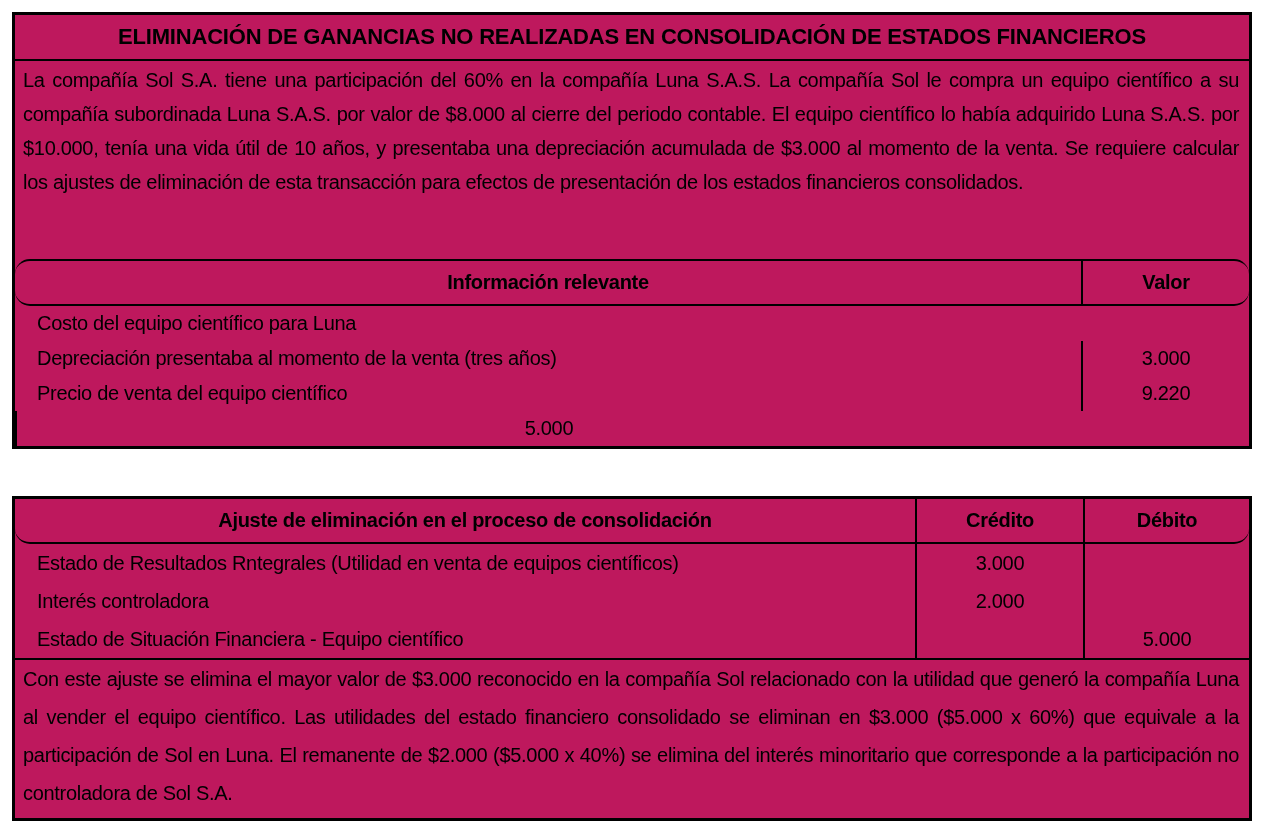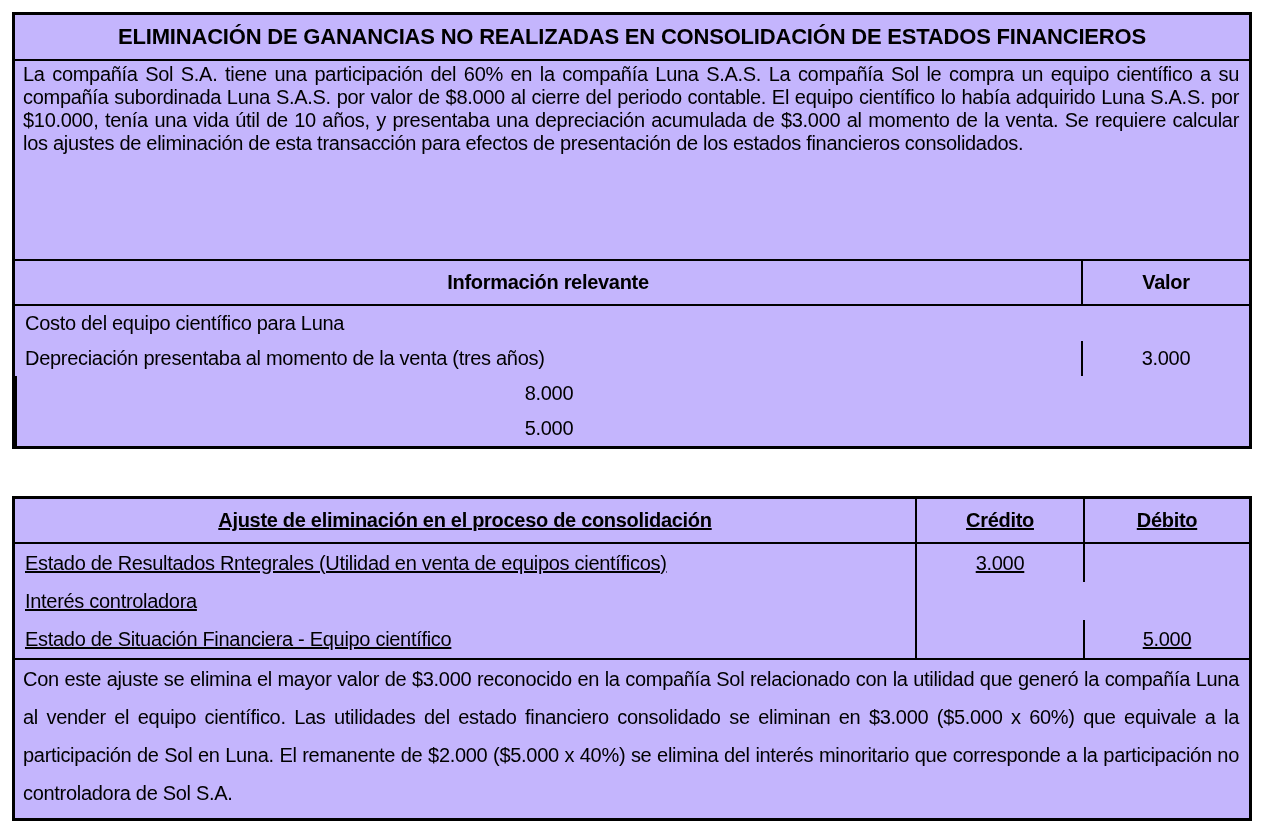--- a/index.html
+++ b/index.html
@@ -8,65 +8,65 @@
     background: #ffffff;
     color: #000000;
     font-family: "Liberation Sans", sans-serif;
     overflow: hidden;
   }
   .box {
     position: absolute;
     left: 12px;
     width: 1240px;
     border: 3px solid #000;
-    background: #c4b5fd;
+    background: #be185d;
   }
   #box-top { top: 12px; }
   #box-bottom { top: 496px; }
 
   .title-row {
     height: 46px;
     border-bottom: 2px solid #000;
     display: flex; align-items: center; justify-content: center;
     font-weight: bold;
     font-size: 22px;
     letter-spacing: -0.2px;
   }
   .para {
     font-size: 20px;
-    line-height: 23px;
+    line-height: 34px;
     text-align: justify;
     text-align-last: left;
     letter-spacing: -0.3px;
     padding: 2px 10px 0 8px;
   }
   #intro { height: 198px; }
 
-  .grid { display: grid; }
+  .grid { display: grid; border-radius: 15px; }
   .t1-cols { grid-template-columns: 1fr 168px; }
-  .t2-cols { grid-template-columns: 1fr 168px 166px; text-decoration: underline; }
+  .t2-cols { grid-template-columns: 1fr 168px 166px; }
 
   .thead {
     border-top: 2px solid #000;
     border-bottom: 2px solid #000;
   }
   #table2 .thead { border-top: none; }
 
   .cell {
     display: flex; align-items: center;
     font-size: 20px;
     letter-spacing: -0.3px;
     min-height: 35px;
   }
   .hcell {
     justify-content: center;
     font-weight: bold;
     min-height: 43px;
   }
-  .lbl { justify-content: flex-start; padding-left: 10px; padding-right: 6px; }
+  .lbl { justify-content: flex-start; padding-left: 22px; padding-right: 6px; }
   .num { justify-content: center; }
   .vline { border-left: 2px solid #000; }
 
   #table1 .trow .cell { min-height: 35px; }
   #table2 .trow .cell { min-height: 38px; }
 
   #conclusion {
     border-top: 2px solid #000;
     line-height: 38px;
     padding-top: 0;
@@ -88,21 +88,22 @@
       <div class="cell hcell vline">Valor</div>
     </div>
     <div class="grid t1-cols trow">
       <div class="cell lbl">Costo del equipo científico para Luna</div>
     </div>
     <div class="grid t1-cols trow">
       <div class="cell lbl">Depreciación presentaba al momento de la venta (tres años)</div>
       <div class="cell num vline">3.000</div>
     </div>
     <div class="grid t1-cols trow">
-      <div class="cell num vline">8.000</div>
+      <div class="cell lbl">Precio de venta del equipo científico</div>
+      <div class="cell num vline">9.220</div>
     </div>
     <div class="grid t1-cols trow">
       <div class="cell num vline">5.000</div>
     </div>
   </div>
 </div>
 
 <div class="box" id="box-bottom">
 
   <div id="table2">
@@ -111,20 +112,21 @@
       <div class="cell hcell vline">Crédito</div>
       <div class="cell hcell vline">Débito</div>
     </div>
     <div class="grid t2-cols trow">
       <div class="cell lbl">Estado de Resultados Rntegrales (Utilidad en venta de equipos científicos)</div>
       <div class="cell num vline">3.000</div>
       <div class="cell num vline"></div>
     </div>
     <div class="grid t2-cols trow">
       <div class="cell lbl">Interés controladora</div>
+      <div class="cell num vline">2.000</div>
       <div class="cell num vline"></div>
     </div>
     <div class="grid t2-cols trow">
       <div class="cell lbl">Estado de Situación Financiera - Equipo científico</div>
       <div class="cell num vline"></div>
       <div class="cell num vline">5.000</div>
     </div>
   </div>
 
   <div class="para" id="conclusion">Con este ajuste se elimina el mayor valor de $3.000 reconocido en la compañía Sol relacionado con la utilidad que generó la compañía Luna al vender el equipo científico. Las utilidades del estado financiero consolidado se eliminan en $3.000 ($5.000 x 60%) que equivale a la participación de Sol en Luna. El remanente de $2.000 ($5.000 x 40%) se elimina del interés minoritario que corresponde a la participación no controladora de Sol S.A.</div>

